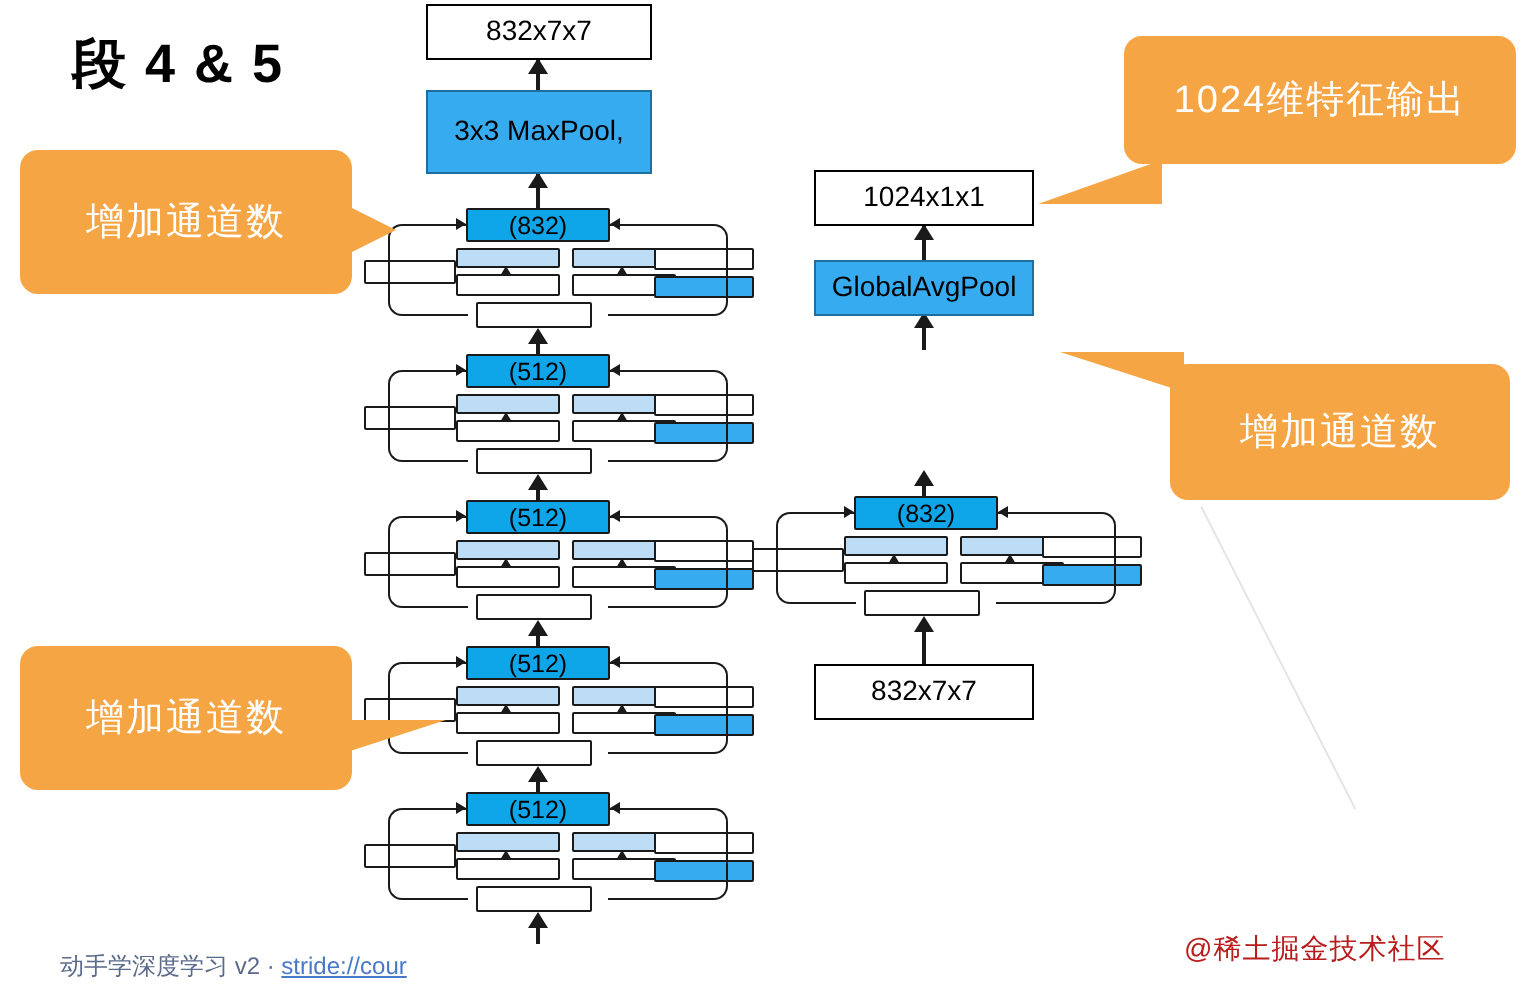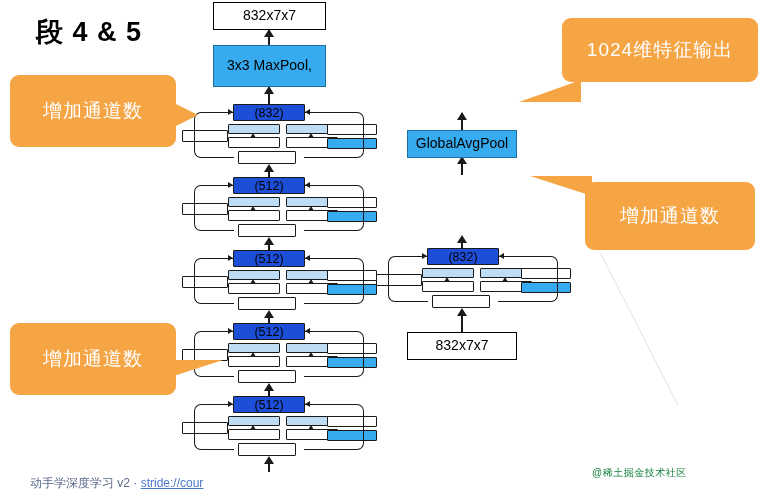--- a/index.html
+++ b/index.html
@@ -82,21 +82,21 @@
     border-radius: 1px;
   }
   .ibox.lightblue { background: #BDDDF6; }
   .ibox.strongblue { background: #37ABF0; }
   .ibox.concat {
     display: flex;
     align-items: center;
     justify-content: center;
     font-size: 12.5px;
     color: #000;
-    background: #1d4ed8;
+    background: #0ea5e9;
   }
   .wire {
     position: absolute;
     border-color: #1a1a1a;
     border-style: solid;
     border-width: 0;
     box-sizing: border-box;
   }
   .arrow-v {
     position: absolute;
@@ -136,22 +136,22 @@
   #footer {
     left: 30px; top: 475px;
     font-size: 12px;
     color: #5a6a8a;
     white-space: nowrap;
     z-index: 1;
   }
   #footer .link { color: #4a78c8; text-decoration: underline; }
   #watermark {
     left: 592px; top: 466px;
-    font-size: 10px;
-    color: #15803d;
+    font-size: 14px;
+    color: #b91c1c;
     white-space: nowrap;
     letter-spacing: 0.5px;
     z-index: 1;
   }
   #diagonal-line {
     left: 601px; top: 253px;
     width: 170px; height: 0;
     border-top: 1px solid #e4e4e6;
     transform-origin: left top;
     transform: rotate(63deg);
@@ -271,20 +271,21 @@
     <div class="wire" style="left:118px; top:8px; width:60px; height:46px; border-right-width:1.5px; border-top-width:1.5px; border-bottom-width:1.5px; border-radius:0 7px 7px 0;"></div>
     <div class="arrow-head-right" style="left:42px; top:5px;"></div>
     <div class="arrow-head-left" style="left:119px; top:5px;"></div>
     <div class="arrow-head-small" style="left:64px; top:29px;"></div>
     <div class="arrow-head-small" style="left:122px; top:29px;"></div>
   </div>
   <div class="abs arrow-v" style="left:268px; top:458px; height:14px;"></div>
   <div class="abs arrow-head-up" style="left:264px; top:456px;"></div>
 
 
+  <div class="abs nodebox" style="left:407px; top:85px; width:110px; height:28px;">1024x1x1</div>
   <div class="abs arrow-v" style="left:461px; top:113px; height:17px;"></div>
   <div class="abs arrow-head-up" style="left:457px; top:112px;"></div>
 
   <div class="abs nodebox blue" style="left:407px; top:130px; width:110px; height:28px;">GlobalAvgPool</div>
   <div class="abs arrow-v" style="left:461px; top:158px; height:17px;"></div>
   <div class="abs arrow-head-up" style="left:457px; top:156px;"></div>
 
   <div class="abs arrow-v" style="left:461px; top:237px; height:17px;"></div>
   <div class="abs arrow-head-up" style="left:457px; top:235px;"></div>
 

